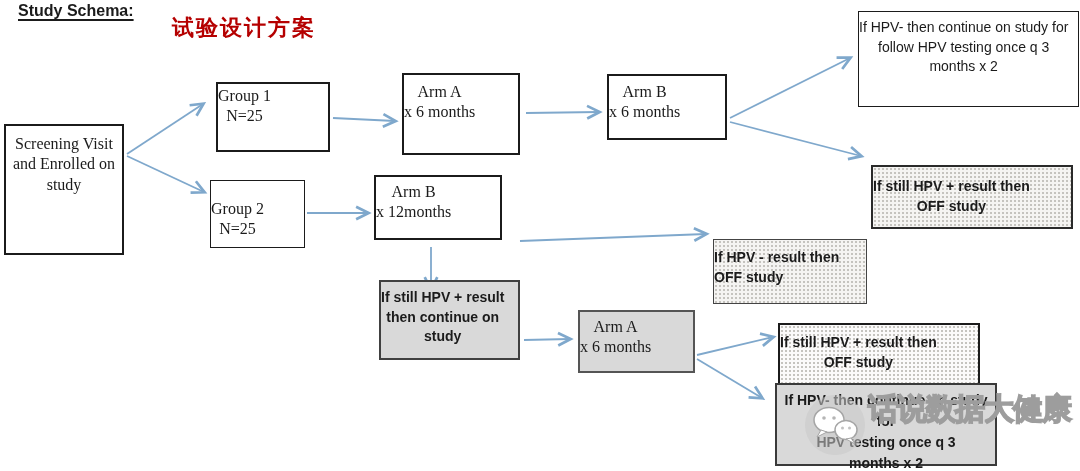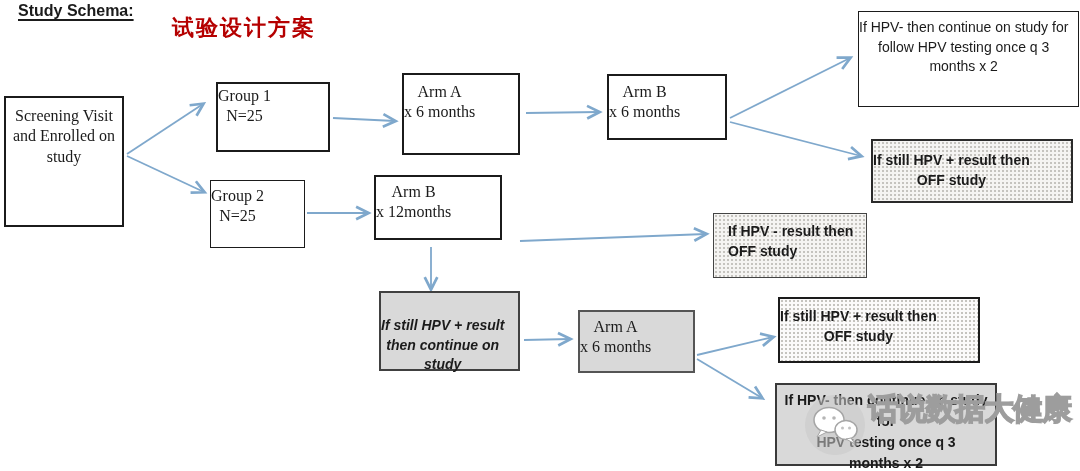--- a/index.html
+++ b/index.html
@@ -14,20 +14,21 @@
   }
   .box .txt{white-space:pre-line;text-align:center;}
   .serif{font-family:"Liberation Serif","DejaVu Serif",serif;font-size:16px;line-height:1.28;}
   .cond{font-family:"Liberation Sans","DejaVu Sans",sans-serif;font-size:14px;font-weight:700;line-height:1.4;}
   .cond-normal{font-weight:400;}
   .grayfill{background:var(--box-gray,#d9d9d9);border:2px solid #404040;}
   .stipple{
     background-color:#f5f4f2;
     background-image:radial-gradient(circle,#c3c1bc 0.7px,transparent 0.9px);
     background-size:4px 4px;
+    margin-top:26px;
   }
   .title{
     position:absolute;left:18px;top:2px;font-size:16px;font-weight:600;color:#1b1b1b;
     text-decoration:underline;text-underline-offset:3px;text-decoration-thickness:1.5px;
   }
   .subtitle{
     position:absolute;left:172px;top:13px;font-size:22px;font-weight:700;
     color:var(--accent-red,#b50000);letter-spacing:2px;
   }
   .watermark{position:absolute;left:804px;top:394px;display:flex;pointer-events:none;}
@@ -58,30 +59,30 @@
     <line x1="520" y1="241" x2="706" y2="234" stroke="currentColor" stroke-width="1.8" marker-end="url(#ah)"></line>
     <line x1="431" y1="247" x2="431" y2="289" stroke="currentColor" stroke-width="1.8" marker-end="url(#ah)"></line>
     <line x1="524" y1="340" x2="570" y2="339" stroke="currentColor" stroke-width="1.8" marker-end="url(#ah)"></line>
     <line x1="697" y1="355" x2="773" y2="337" stroke="currentColor" stroke-width="1.8" marker-end="url(#ah)"></line>
     <line x1="697" y1="359" x2="762" y2="398" stroke="currentColor" stroke-width="1.8" marker-end="url(#ah)"></line>
   </svg>
 
   <div class="title">Study Schema:</div>
   <div class="subtitle">试验设计方案</div>
 
-  <div class="box serif" style="left:4px;top:96px;width:120px;height:131px;padding:8px 2px 0;">
+  <div class="box serif" style="left:4px;top:124px;width:120px;height:131px;padding:8px 2px 0;">
     <span class="txt">Screening Visit and Enrolled on study</span>
   </div>
 
   <div class="box serif" style="left:216px;top:82px;width:114px;height:70px;padding-top:2px;border-width:2.5px;">
     <span class="txt">Group 1
 N=25</span>
   </div>
 
-  <div class="box serif" style="left:210px;top:180px;width:95px;height:68px;padding-top:5px;border-width:1.5px;">
+  <div class="box serif" style="left:210px;top:180px;width:95px;height:68px;padding-top:18px;border-width:1.5px;">
     <span class="txt">Group 2
 N=25</span>
   </div>
 
   <div class="box serif" style="left:402px;top:73px;width:118px;height:82px;padding-top:7px;border-width:2.5px;">
     <span class="txt">Arm A
 x 6 months</span>
   </div>
 
   <div class="box serif" style="left:607px;top:74px;width:120px;height:66px;padding-top:6px;">
@@ -98,26 +99,26 @@
     <span class="txt">If HPV- then continue on study for
 follow HPV testing once q 3
 months x 2</span>
   </div>
 
   <div class="box cond stipple" style="left:871px;top:139px;width:202px;height:64px;padding-top:10px;border-width:2px;border-color:#2a2a2a;">
     <span class="txt">If still HPV + result then
 OFF study</span>
   </div>
 
-  <div class="box cond stipple" style="left:713px;top:213px;width:154px;height:65px;padding:8px 0 0 14px;justify-content:flex-start;border-width:1px;border-color:#444;">
+  <div class="box cond stipple" style="left:713px;top:213px;width:154px;height:65px;padding:8px 0 0 0;justify-content:flex-start;border-width:1px;border-color:#444;">
     <span class="txt" style="text-align:left;">If HPV - result then
 OFF study</span>
   </div>
 
-  <div class="box cond grayfill" style="left:379px;top:291px;width:141px;height:80px;padding-top:23px;font-style:italic;">
+  <div class="box cond grayfill" style="left:379px;top:280px;width:141px;height:80px;padding-top:6px;">
     <span class="txt">If still HPV + result
 then continue on
 study</span>
   </div>
 
   <div class="box serif grayfill" style="left:578px;top:310px;width:117px;height:63px;padding-top:5px;border-color:#555;">
     <span class="txt">Arm A
 x 6 months</span>
   </div>
 

